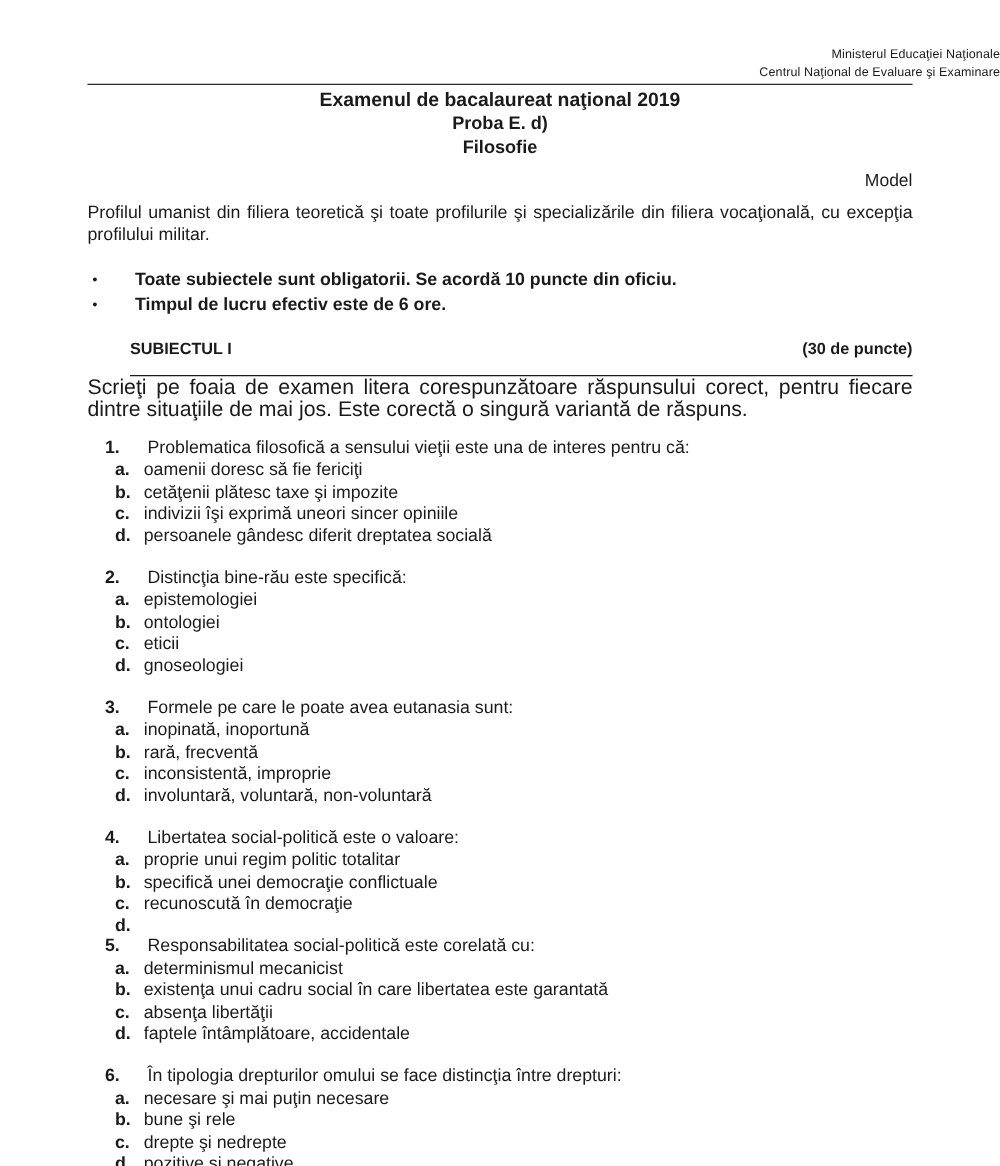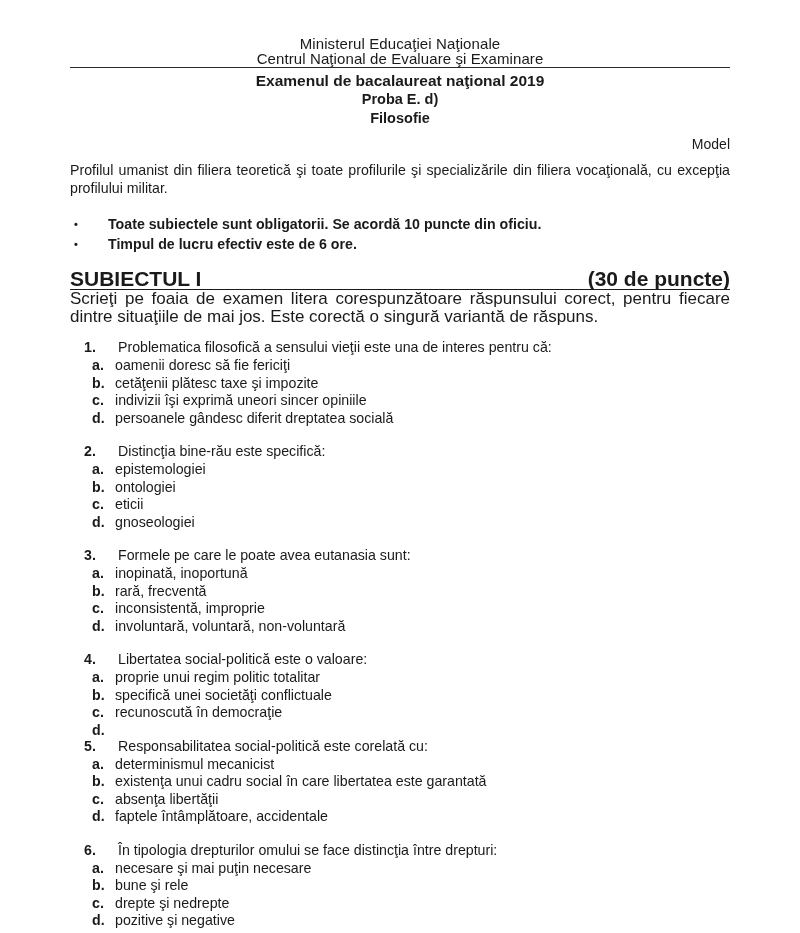--- a/index.html
+++ b/index.html
@@ -25,23 +25,24 @@
     padding: 0;
     background: #ffffff;
   }
 
   
   .masthead {
     padding-top: 36px;
     text-align: center;
   }
   .masthead .org-line {
-    font-size: 15px;
+    font-size: 10px;
     line-height: 15px;
     letter-spacing: 0.1px;
+    text-align: right;
   }
 
   .rule {
     width: 660px;
     margin: 1px auto 0 auto;
     border: 0;
     border-top: 1.6px solid #2a2a2a;
     height: 0;
   }
 
@@ -102,24 +103,25 @@
     font-size: 11px;
     line-height: 19.5px;
   }
 
   .subject-head {
     margin-top: 14px;
     display: flex;
     justify-content: space-between;
     align-items: baseline;
     font-weight: bold;
-    font-size: 21px;
+    font-size: 13px;
     line-height: 18px;
     border-bottom: 1.3px solid #1a1a1a;
-    padding-bottom: 1px;
+    padding-bottom: 12px;
+    margin-left: 34px;
   }
 
   .instruction {
     margin-top: 0;
     font-size: 17px;
     line-height: 17.5px;
     text-align: justify;
     text-justify: inter-word;
   }
 
@@ -273,21 +275,21 @@
         <div class="q-stem">
           <span class="q-num">4.</span>
           <span>Libertatea social-politică este o valoare:</span>
         </div>
         <div class="opt">
           <span class="opt-let">a.</span>
           <span>proprie unui regim politic totalitar</span>
         </div>
         <div class="opt">
           <span class="opt-let">b.</span>
-          <span>specifică unei societăţi conflictuale</span>
+          <span>specifică unei democraţie conflictuale</span>
         </div>
         <div class="opt">
           <span class="opt-let">c.</span>
           <span>recunoscută în democraţie</span>
         </div>
         <div class="opt">
           <span class="opt-let">d.</span>
         </div>
       </div>
 

